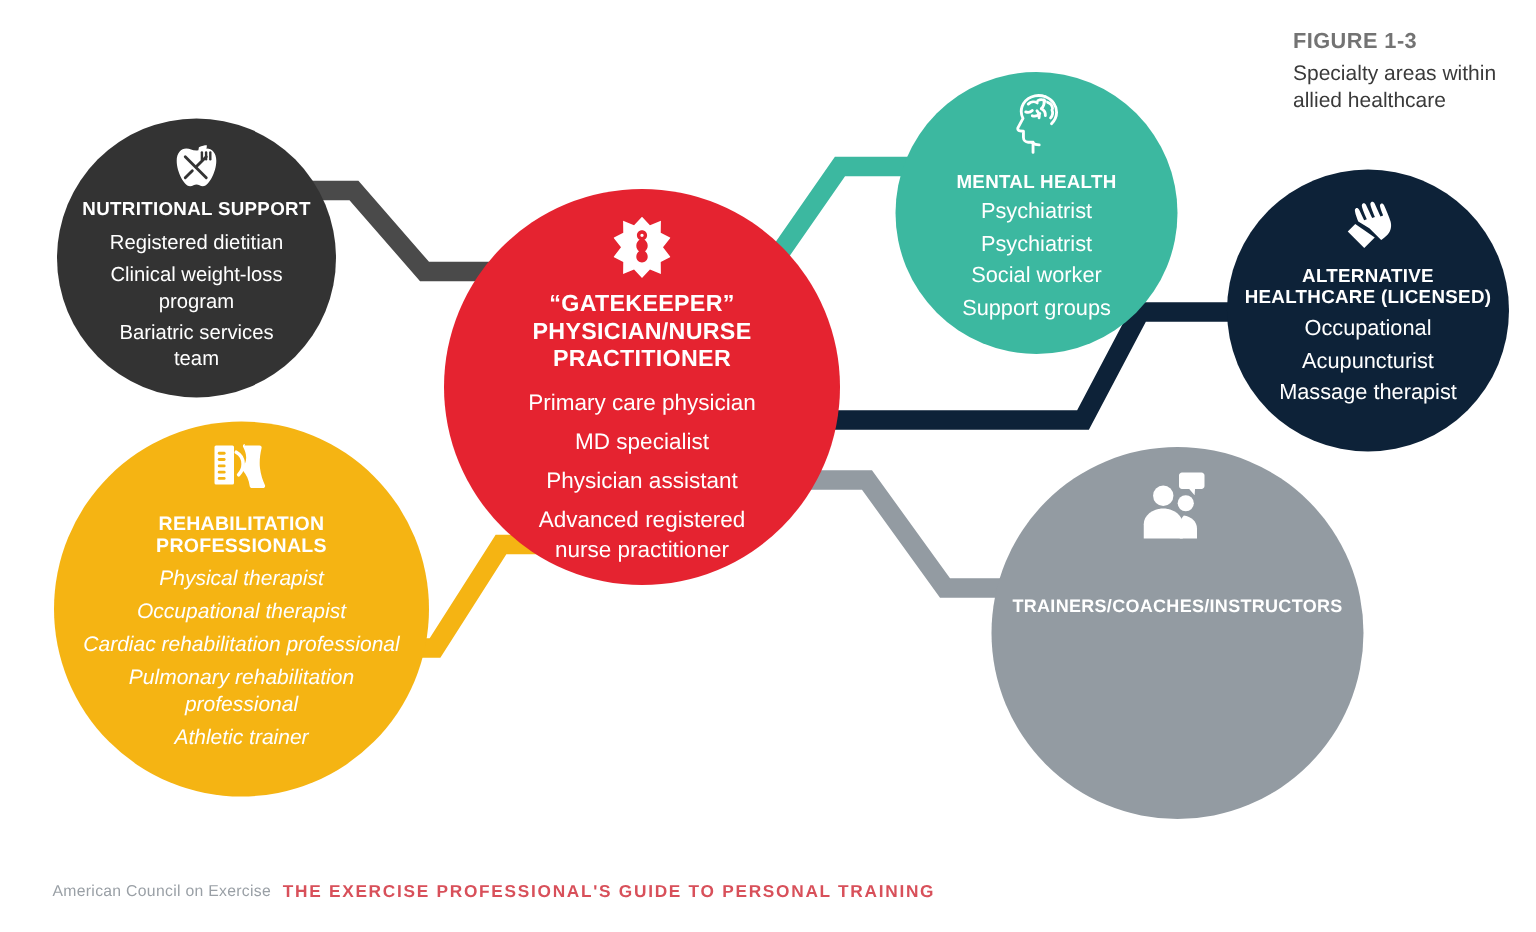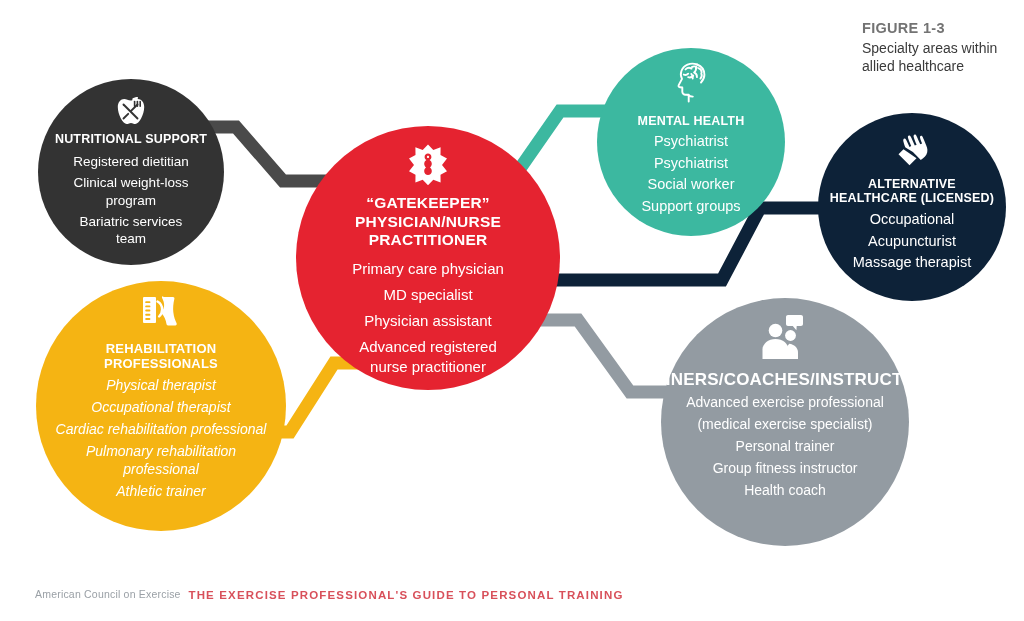--- a/index.html
+++ b/index.html
@@ -103,21 +103,21 @@
   }
   #node-rehab .node-title { font-size: 13px; margin-top: 5px; }
   #node-rehab .node-items { font-size: 14px; margin-top: 6px; }
   #node-rehab .node-item { margin-bottom: 4px; white-space: normal; font-style: italic; }
 
   #node-trainers {
     left: 661px; top: 298px; width: 248px; height: 248px;
     background: #939ba2;
     padding-top: 16px;
   }
-  #node-trainers .node-title { font-size: 17px; margin-top: 8px; }
+  #node-trainers .node-title { font-size: 12px; margin-top: 36px; }
   #node-trainers .node-items { font-size: 14px; margin-top: 5px; }
   #node-trainers .node-item { margin-bottom: 4px; white-space: normal; }
 
   
   #caption {
     position: absolute;
     left: 862px; top: 20px;
     width: 160px;
     z-index: 3;
   }
@@ -310,27 +310,20 @@
           <circle cx="16.5" cy="16.5" r="6.8"></circle>
           <circle cx="31.5" cy="21.5" r="5.4"></circle>
           <path d="M3.5 45v-9.5C3.5 29.7 9.3 25 16.5 25S29.5 29.7 29.5 35.5V45z"></path>
           <path d="M27.5 45v-8.5c0-2.6 1-5 2.7-6.8 4.9.5 8.8 4.1 8.8 8.6V45z"></path>
         </g>
       </svg>
     </span>
     <div class="node-title">
       <span>TRAINERS/COACHES/INSTRUCTORS</span>
     </div>
-    <div class="node-items">
-      <span class="node-item">Advanced exercise professional</span>
-      <span class="node-item">(medical exercise specialist)</span>
-      <span class="node-item">Personal trainer</span>
-      <span class="node-item">Group fitness instructor</span>
-      <span class="node-item">Health coach</span>
-    </div>
   </div>
 
   <div id="caption">
     <p id="caption-figure-number">FIGURE 1-3</p>
     <p id="caption-text">Specialty areas within allied healthcare</p>
   </div>
 
   <div id="footer-left">American Council on Exercise</div>
   <div id="footer-center">THE EXERCISE PROFESSIONAL'S GUIDE TO PERSONAL TRAINING</div>
 

